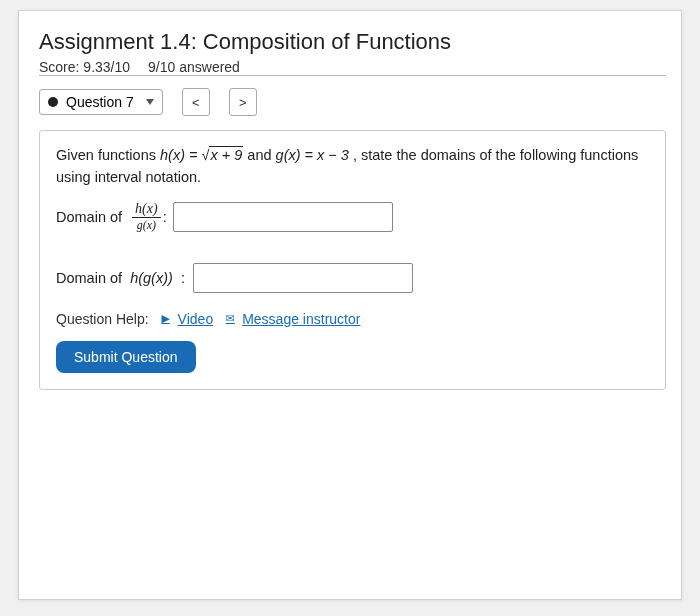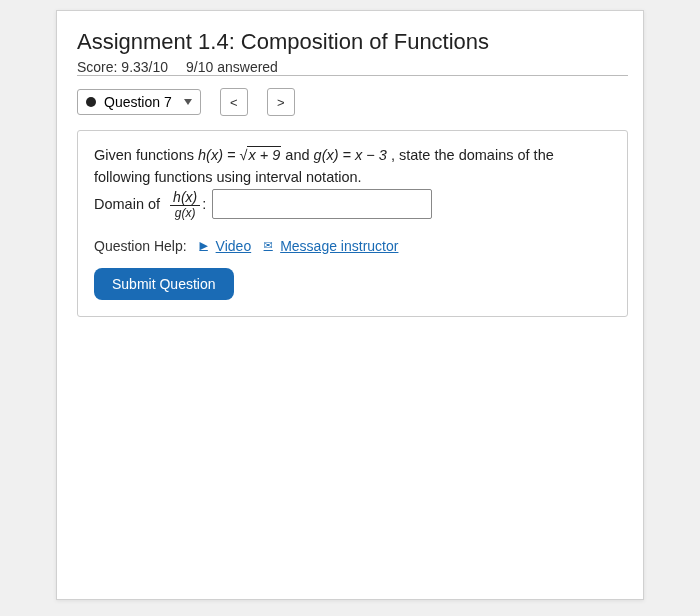--- a/index.html
+++ b/index.html
@@ -7,21 +7,21 @@
       font-family: Arial, sans-serif;
       background: #f0f0f0;
       display: flex;
       justify-content: center;
       align-items: flex-start;
       min-height: 616px;
       padding: 10px;
     }
     .page-container {
       background: #ffffff;
-      width: 588px;
+      width: 664px;
       min-height: 590px;
       padding: 18px 15px 20px 20px;
       border: 1px solid #d0d0d0;
       box-shadow: 0 1px 4px rgba(0,0,0,0.08);
     }
     .page-title {
       font-size: 22px;
       font-weight: normal;
       color: #222;
       margin-bottom: 4px;
@@ -87,21 +87,22 @@
       line-height: 1.5;
     }
     .math-inline {
       font-style: italic;
     }
     .fraction-container {
       display: inline-flex;
       flex-direction: column;
       align-items: center;
       vertical-align: middle;
-      margin: 0 2px;
+      margin: 12px 2px;
+      font-family: Liberation Serif, serif;
     }
     .fraction-num {
       border-bottom: 1px solid #222;
       padding: 0 3px;
       font-style: italic;
       font-size: 14px;
     }
     .fraction-den {
       padding: 0 3px;
       font-style: italic;
@@ -211,20 +212,24 @@
       <span class="domain-label">Domain of</span>
       <span class="fraction-container">
         <span class="fraction-num">h(x)</span>
         <span class="fraction-den">g(x)</span>
       </span>
       <span class="domain-colon">:</span>
       <input class="domain-input" type="text" placeholder="" style="">
     </div>
 
     
+    <div class="domain-row">
+      <span class="domain-label">Domain of &nbsp;<span class="math-inline">h(g(x))</span> &nbsp;:</span>
+      <input class="domain-input" type="text" placeholder="" style="">
+    </div>
 
     
 
     <div class="question-help-row">
       <span>Question Help:</span>
       <a class="help-link" href="#">
         <span class="help-icon">▶</span>
         <span>Video</span>
       </a>
       <a class="help-link" href="#">

